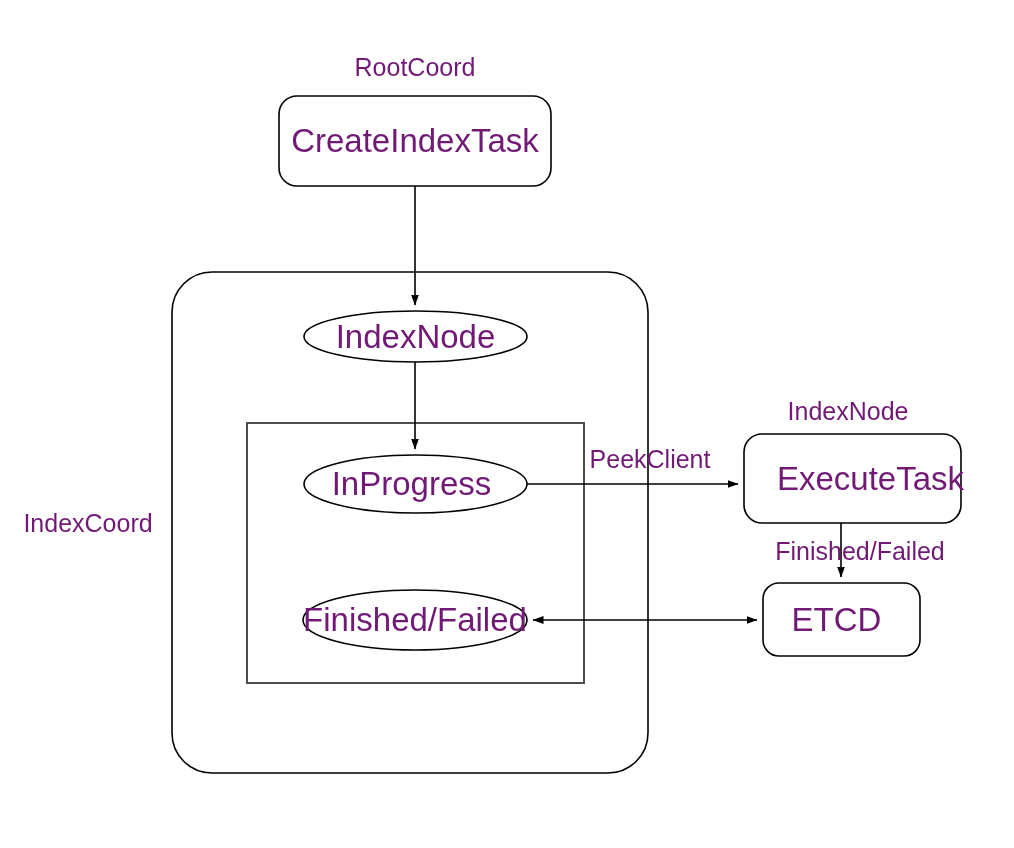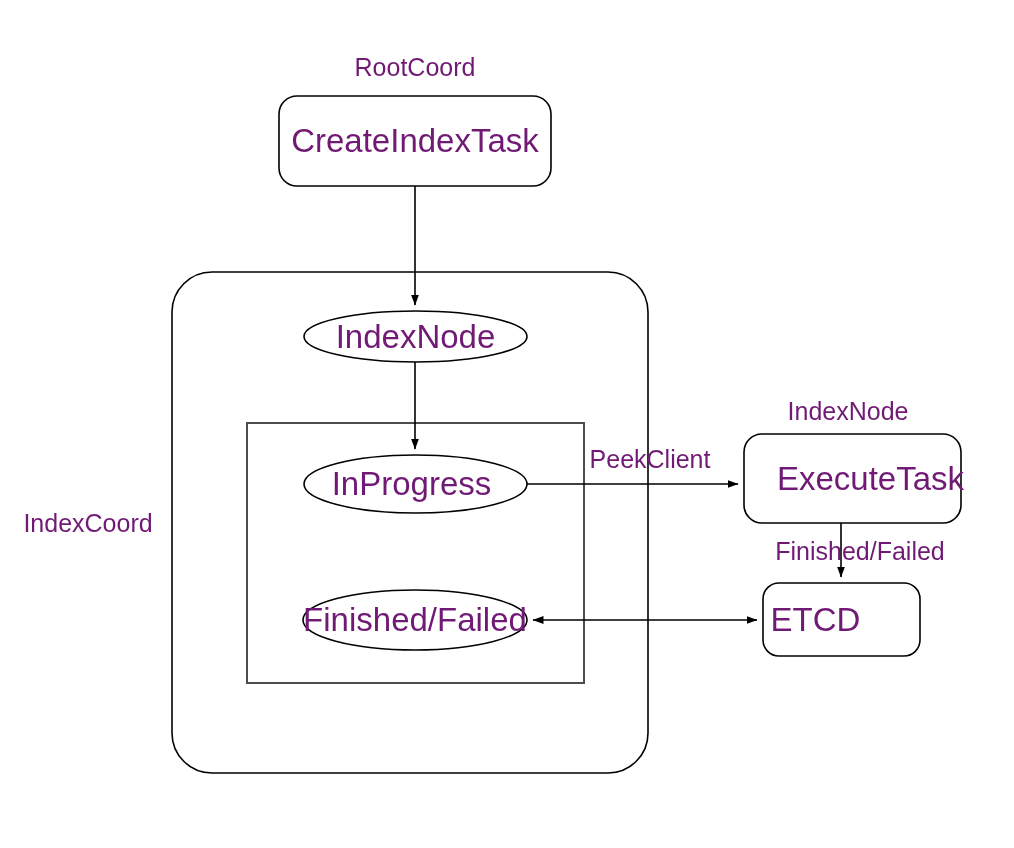--- a/index.html
+++ b/index.html
@@ -103,21 +103,21 @@
 
   <div class="free-label" style="left:570px; top:444px; width:160px; height:30px;">PeekClient</div>
 
   <div class="free-label" style="left:748px; top:396px; width:200px; height:30px;">IndexNode</div>
 
   <div class="shape-label" style="left:744px; top:434px; width:181px; height:89px;margin-left:36px;">ExecuteTask</div>
 
   <div class="free-label" style="left:757px; top:536px; width:206px; height:30px;">Finished/Failed</div>
 
 
-  <div class="shape-label" style="left:737px; top:583px; width:157px; height:73px;">ETCD</div>
+  <div class="shape-label" style="left:758px; top:583px; width:157px; height:73px;">ETCD</div>
 
   <div class="hit-area" style="left:279px; top:96px; width:272px; height:90px;"></div>
   <div class="hit-area" style="left:304px; top:311px; width:223px; height:51px;"></div>
   <div class="hit-area" style="left:304px; top:455px; width:223px; height:58px;"></div>
   <div class="hit-area" style="left:303px; top:590px; width:224px; height:60px;"></div>
   <div class="hit-area" style="left:744px; top:434px; width:217px; height:89px;"></div>
   <div class="hit-area" style="left:763px; top:583px; width:157px; height:73px;"></div>
 
 </div>
 

